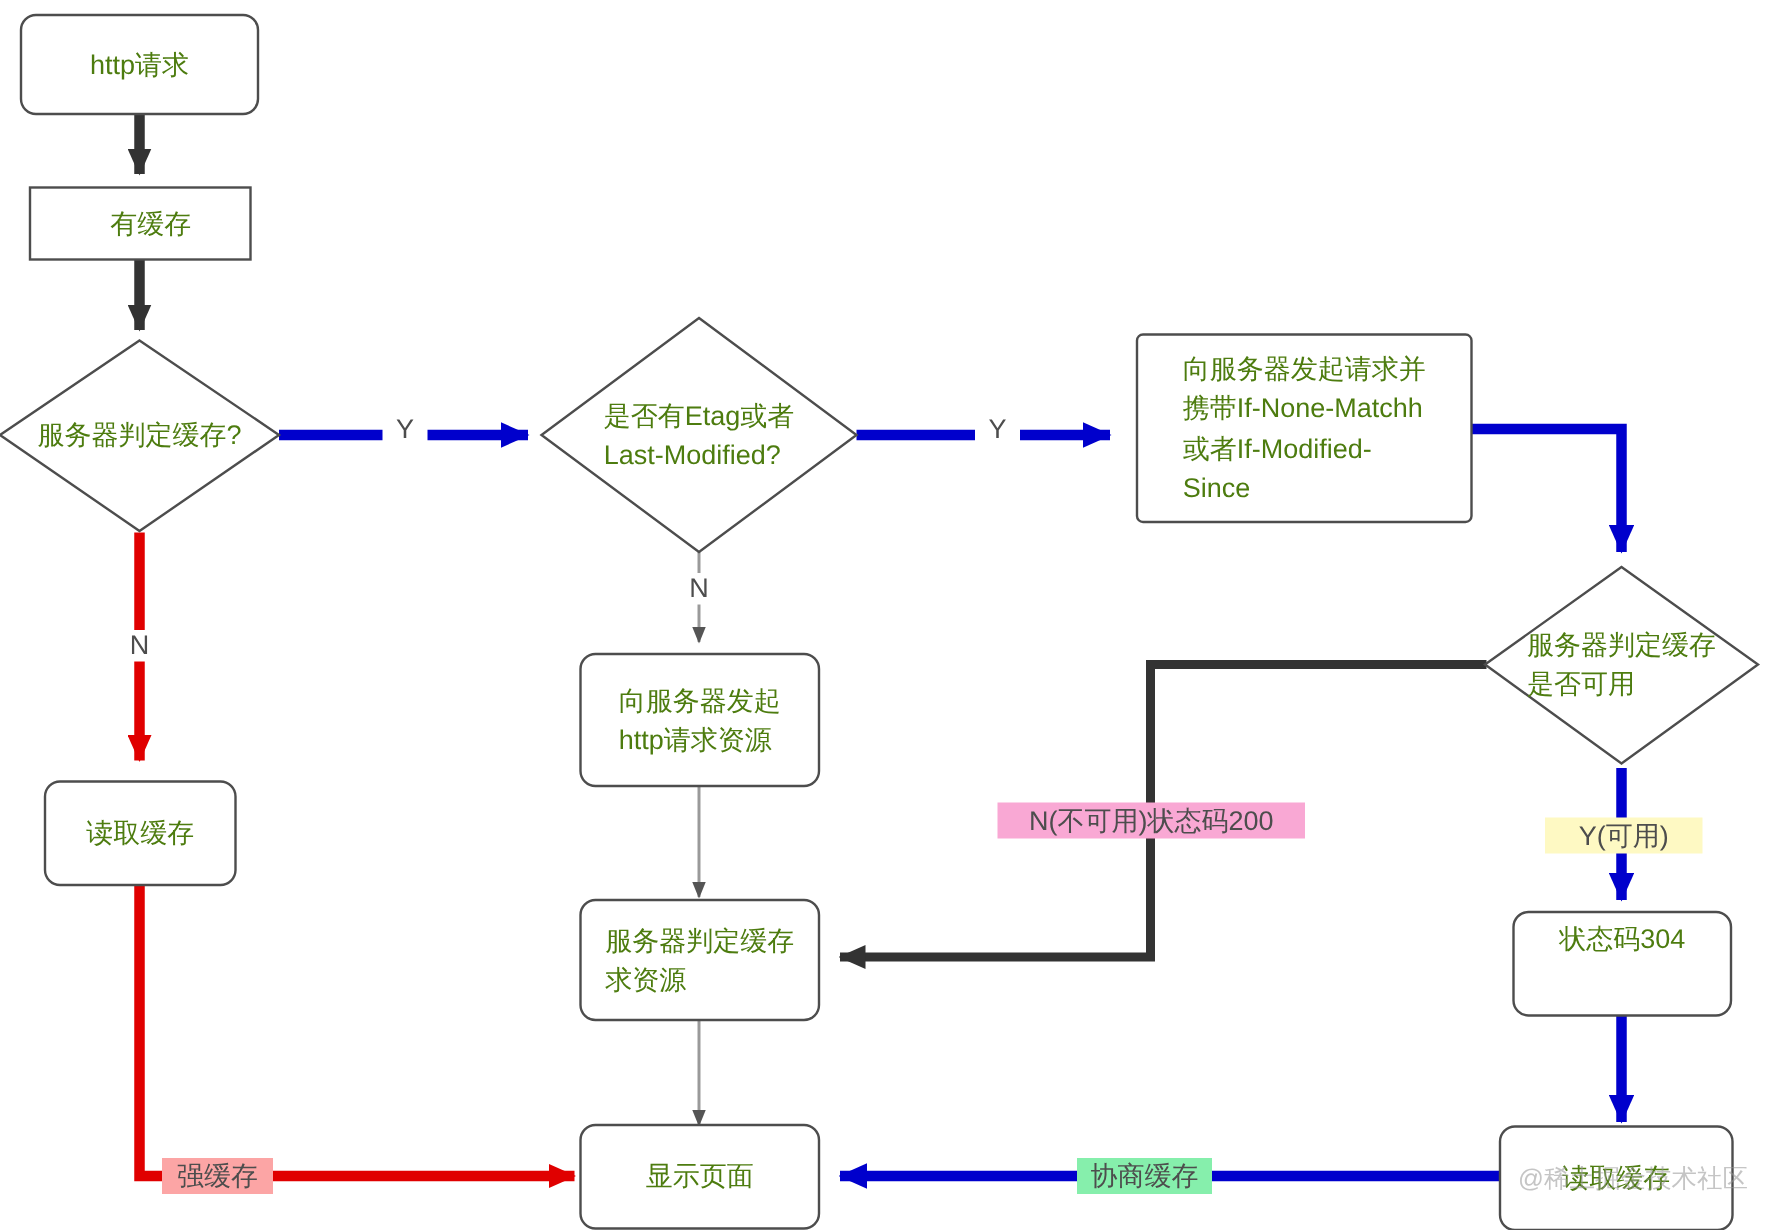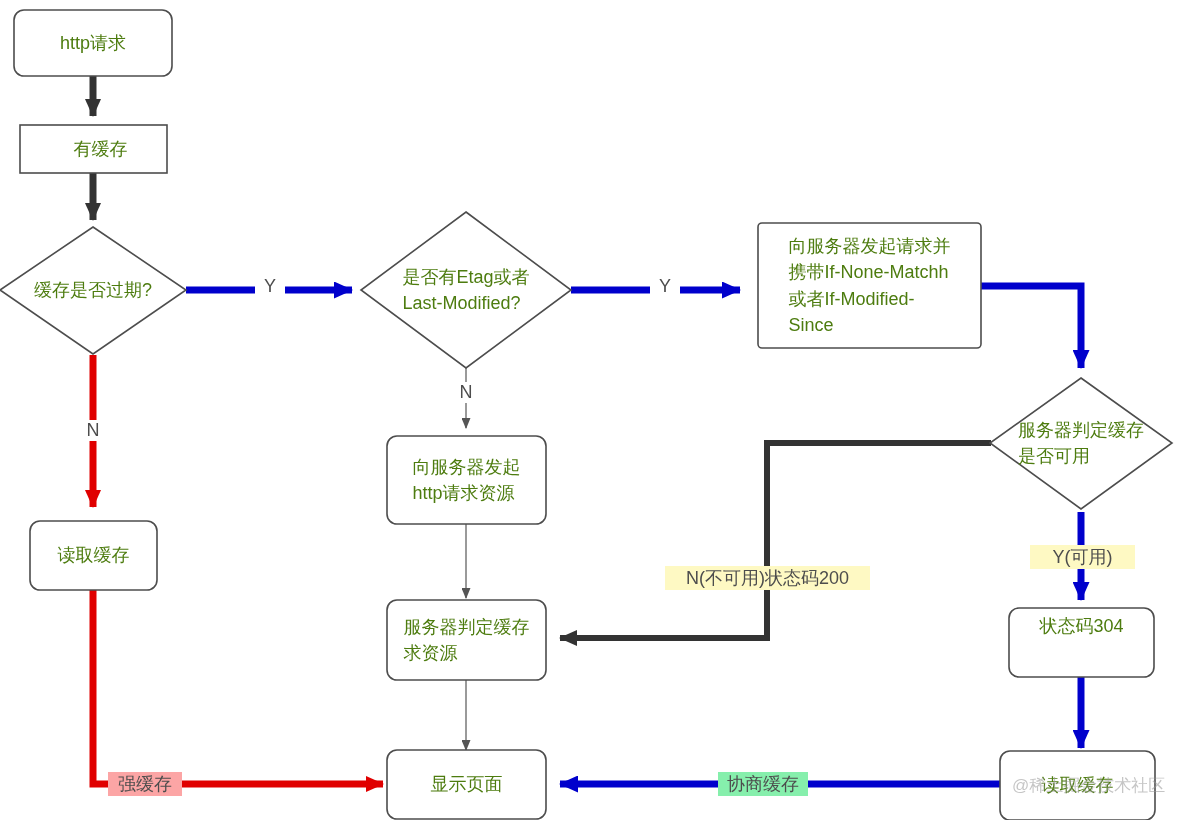--- a/index.html
+++ b/index.html
@@ -176,21 +176,21 @@
 
     <rect x="1000" y="751" width="155" height="69" rx="10" ry="10" fill="#ffffff" stroke="#4d4d4d" stroke-width="1.6"></rect>
 
     <rect x="387" y="750" width="159" height="69" rx="10" ry="10" fill="#ffffff" stroke="#4d4d4d" stroke-width="1.6"></rect>
   </svg>
 
   <div class="node-label" style="left:14px; top:10px; width:158px; height:66px;">http请求</div>
 
   <div class="node-label" style="left:20px; top:125px; width:121px; height:48px;margin-left:20px;">有缓存</div>
 
-  <div class="node-label" style="left:0px; top:266px; width:186px; height:48px;">缓存是否过期?</div>
+  <div class="node-label" style="left:0px; top:266px; width:186px; height:48px;">服务器判定缓存?</div>
 
   <div class="node-label" style="left:361px; top:258px; width:210px; height:64px;">是否有Etag或者
 Last-Modified?</div>
 
   <div class="node-label" style="left:758px; top:223px; width:223px; height:125px;">向服务器发起请求并
 携带If-None-Matchh
 或者If-Modified-
 Since</div>
 
   <div class="node-label" style="left:990px; top:412px; width:182px; height:62px;">服务器判定缓存
@@ -211,21 +211,21 @@
   <div class="node-label" style="left:387px; top:750px; width:159px; height:69px;">显示页面</div>
 
   <div class="edge-label" style="left:255px; top:276px; width:30px; background:#ffffff;">Y</div>
 
   <div class="edge-label" style="left:78px; top:420px; width:30px; background:#ffffff;">N</div>
 
   <div class="edge-label" style="left:650px; top:276px; width:30px; background:#ffffff;">Y</div>
 
   <div class="edge-label" style="left:451px; top:382px; width:30px; background:#ffffff;">N</div>
 
-  <div class="edge-label" style="left:665px; top:566px; width:205px; background:#fef9c3;">N(不可用)状态码200</div>
+  <div class="edge-label" style="left:665px; top:535px; width:205px; background:#f9a8d4;">N(不可用)状态码200</div>
 
   <div class="edge-label" style="left:1030px; top:545px; width:105px; background:#fef9c3;">Y(可用)</div>
 
   <div class="edge-label" style="left:718px; top:772px; width:90px; background:#86efac;">协商缓存</div>
 
   <div class="edge-label" style="left:108px; top:772px; width:74px; background:#fca5a5;">强缓存</div>
 
   <div class="watermark" style="left:1000px; top:774px;padding-left:12px;">@稀土掘金技术社区</div>
 
 </div>

